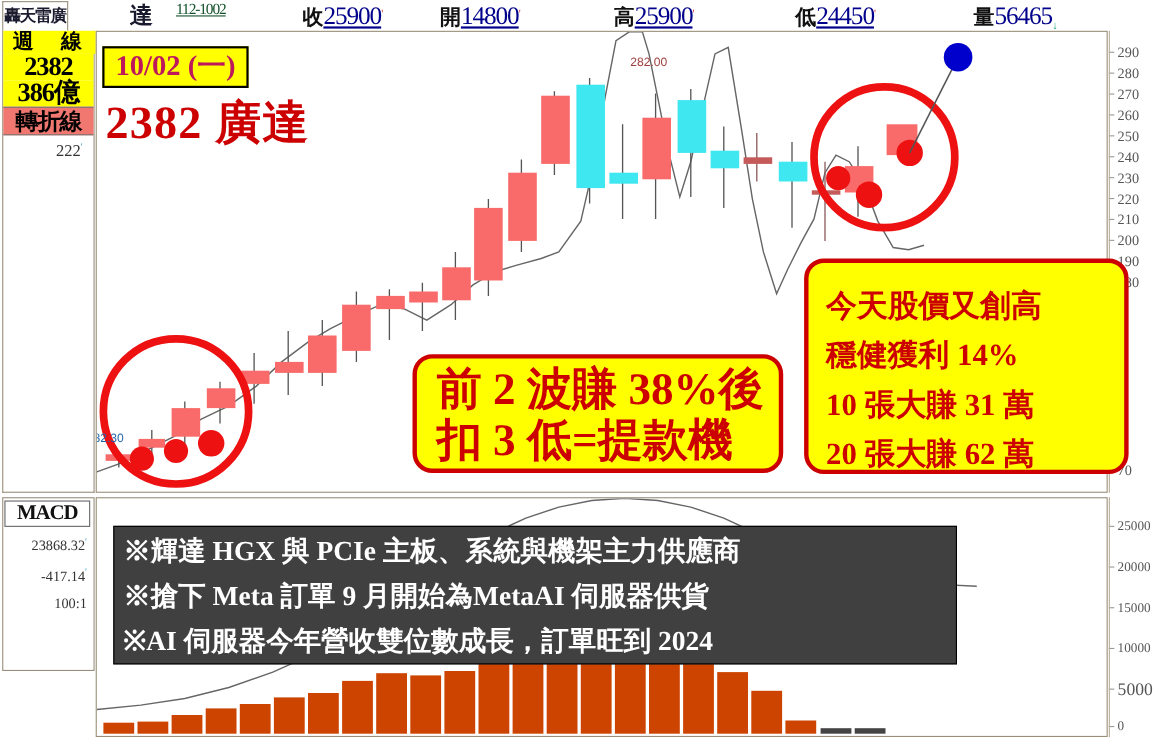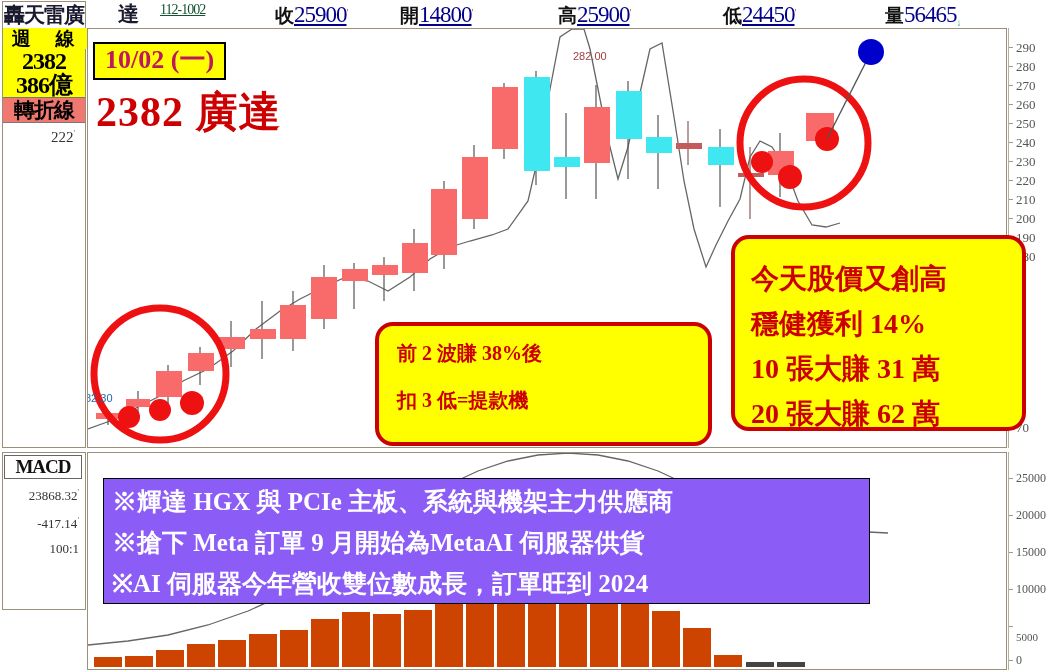--- a/index.html
+++ b/index.html
@@ -15,21 +15,21 @@
   #root { position: relative; width: 1050px; height: 672px; background: #fff; }
 
   
   .header {
     position: absolute; left: 0; top: 0; width: 1050px; height: 30px;
     display: flex; align-items: center;
     font-family: "Liberation Serif", serif;
   }
   .hdr-name {
     position: absolute; left: 2px; top: 1px;
-    font-size: 21px; font-weight: bold; color: #1a1a2e;
+    font-size: 15px; font-weight: bold; color: #1a1a2e;
     letter-spacing: -1px;
     border: 1px solid #9a8f7a; border-bottom: none; padding: 0 1px;
     line-height: 26px; height: 26px;
     background: #fff;
   }
   .hdr-name2 {
     position: absolute; left: 118px; top: 1px;
     font-size: 21px; font-weight: bold; color: #1a1a2e;
     line-height: 26px;
   }
@@ -131,32 +131,32 @@
   .callout {
     position: absolute;
     background: #ffff00;
     border: 4px solid #cc0000;
     border-radius: 18px;
     color: #cc0000; font-weight: bold;
     font-family: "Liberation Serif", serif;
     box-sizing: border-box;
   }
   .callout-mid {
-    left: 375px; top: 322px; width: 337px; height: 124px;
-    font-size: 20px; line-height: 47px; padding: 4px 0 12px 18px;
+    left: 375px; top: 322px; width: 337px; height: 108px;
+    font-size: 41px; line-height: 47px; padding: 4px 0 12px 18px;
     letter-spacing: 0px;
   }
   .callout-right {
     left: 731px; top: 235px; width: 295px; height: 196px;
     font-size: 28px; line-height: 45px; padding: 17px 0 0 16px;
     letter-spacing: 0px;
   }
   .bluebox {
     position: absolute; left: 103px; top: 478px; width: 767px; height: 126px;
-    background: #8b5cf6; border: 1px solid #000;
+    background: #404040; border: 1px solid #000;
     color: #ffffff; font-weight: bold;
     font-family: "Liberation Serif", serif;
     font-size: 25px; line-height: 41px; padding: 2px 0 0 8px;
     box-sizing: border-box;
   }
 </style>
 </head>
 <body>
 
 <div id="root">
@@ -375,21 +375,21 @@
   <div class="axis-right-vol">
     <div class="axis-tick" style="top:26px;"></div>
       <div class="axis-lbl" style="top:19px;font-size:12px;">25000</div>
     <div class="axis-tick" style="top:63px;"></div>
       <div class="axis-lbl" style="top:56px;font-size:12px;">20000</div>
     <div class="axis-tick" style="top:100px;"></div>
       <div class="axis-lbl" style="top:93px;font-size:12px;">15000</div>
     <div class="axis-tick" style="top:137px;"></div>
       <div class="axis-lbl" style="top:130px;font-size:12px;">10000</div>
     <div class="axis-tick" style="top:174px;"></div>
-      <div class="axis-lbl" style="top:167px;font-size:11px;margin-top:12px;">5000</div>
+      <div class="axis-lbl" style="top:167px;font-size:16px;">5000</div>
     <div class="axis-tick" style="top:208px;"></div>
       <div class="axis-lbl" style="top:201px;font-size:12px;">0</div>
     <div style="position:absolute;left:0;top:0;width:1px;height:218px;background:#b9ae96;"></div>
   </div>
 
   <div class="yellowbox-date">10/02 (一)</div>
 
   <div class="bigtitle">2382 廣達</div>
 
   <div class="callout callout-mid">

